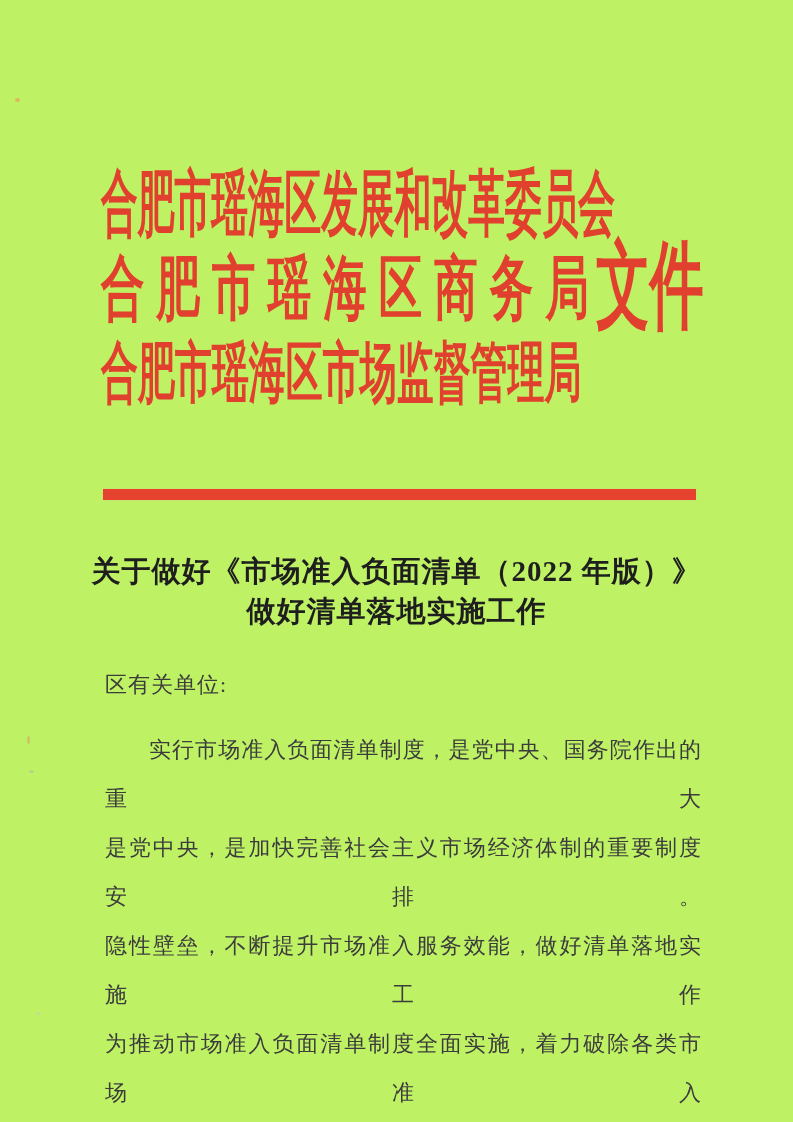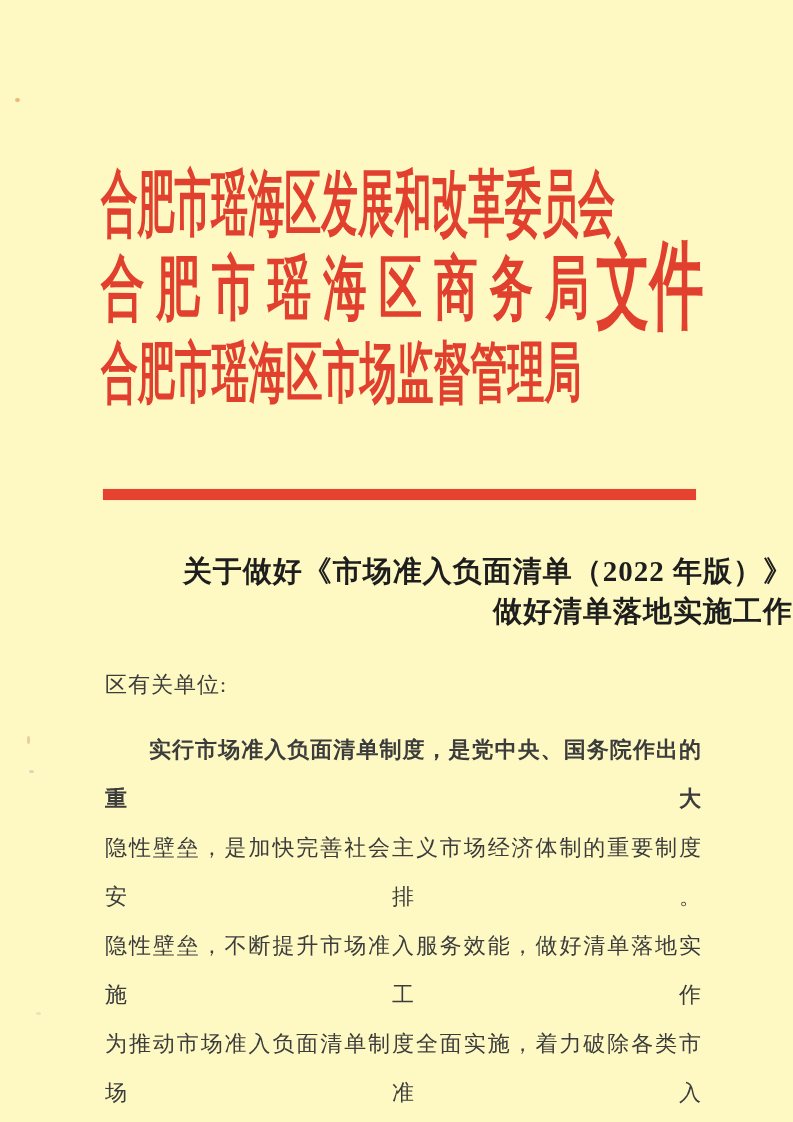--- a/index.html
+++ b/index.html
@@ -1,21 +1,21 @@
 <!DOCTYPE html>
 <html><head>
 <meta charset="utf-8">
 <style>
   html, body { margin: 0; padding: 0; background: #e9e9e9; }
   .page {
     position: relative;
     width: 793px;
     height: 1122px;
     margin: 0 auto;
-    background: #fef9c3;
+    background: #bef264;
     overflow: hidden;
     font-family: "Liberation Serif", serif;
   }
 
   
   .org-line {
     position: absolute;
     white-space: nowrap;
     color: #e2402e;
     font-weight: 700;
@@ -44,21 +44,21 @@
     width: 593px; height: 11px;
     background: #e54330;
     box-shadow: 0 0 1px #f2b08e;
   }
 
   
   .title {
     position: absolute;
     left: 0; top: 551px;
     width: 793px;
-    text-align: right;
+    text-align: center;
     color: #1e1e1e;
     font-weight: 700;
     font-size: 29px;
     line-height: 40px;
     letter-spacing: 1px;
   }
 
   
   .body-block {
     position: absolute;
@@ -68,21 +68,21 @@
     font-size: 22px;
   }
   .salutation { line-height: 30px; letter-spacing: 1px; }
   .para { margin-top: 25px; }
   .pline {
     line-height: 49px;
     letter-spacing: 1px;
     text-align: justify;
     text-align-last: justify;
   }
-  .pline.first { text-indent: 2em; font-weight: bold; }
+  .pline.first { text-indent: 2em; }
   .pline.last  { text-align: left; text-align-last: left; }
 
   
   .speck { position: absolute; border-radius: 50%; }
   .sp1 { left: 15px;  top: 98px;   width: 5px; height: 4px; background: #e8a25a; opacity: .75; }
   .sp2 { left: 27px;  top: 736px;  width: 3px; height: 8px; background: #d8956a; opacity: .45; }
   .sp3 { left: 29px;  top: 770px;  width: 5px; height: 3px; background: #b9b4ae; opacity: .55; }
   .sp4 { left: 36px;  top: 1012px; width: 5px; height: 3px; background: #c9c5bf; opacity: .45; }
 </style>
 </head>
@@ -102,21 +102,21 @@
 
   <div class="title">
     <div>关于做好《市场准入负面清单（2022 年版）》</div>
     <div>做好清单落地实施工作</div>
   </div>
 
   <div class="body-block">
     <div class="salutation">区有关单位:</div>
     <div class="para">
       <div class="pline first">实行市场准入负面清单制度，是党中央、国务院作出的重大</div>
-      <div class="pline">隐性壁垒，是加快完善社会主义市场经济体制的重要制度安排。</div>
+      <div class="pline">是党中央，是加快完善社会主义市场经济体制的重要制度安排。</div>
       <div class="pline">隐性壁垒，不断提升市场准入服务效能，做好清单落地实施工作</div>
       <div class="pline">为推动市场准入负面清单制度全面实施，着力破除各类市场准入</div>
       <div class="pline last">提出以下要求:</div>
     </div>
   </div>
 
   <div class="speck sp1"></div>
   <div class="speck sp2"></div>
   <div class="speck sp3"></div>
   <div class="speck sp4"></div>

